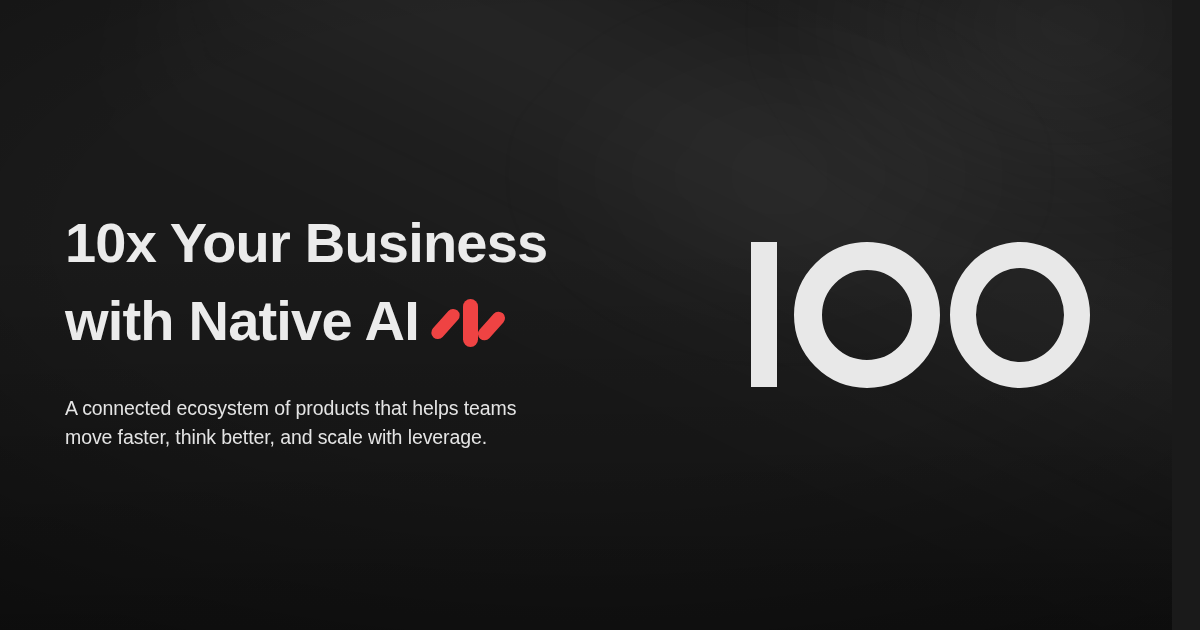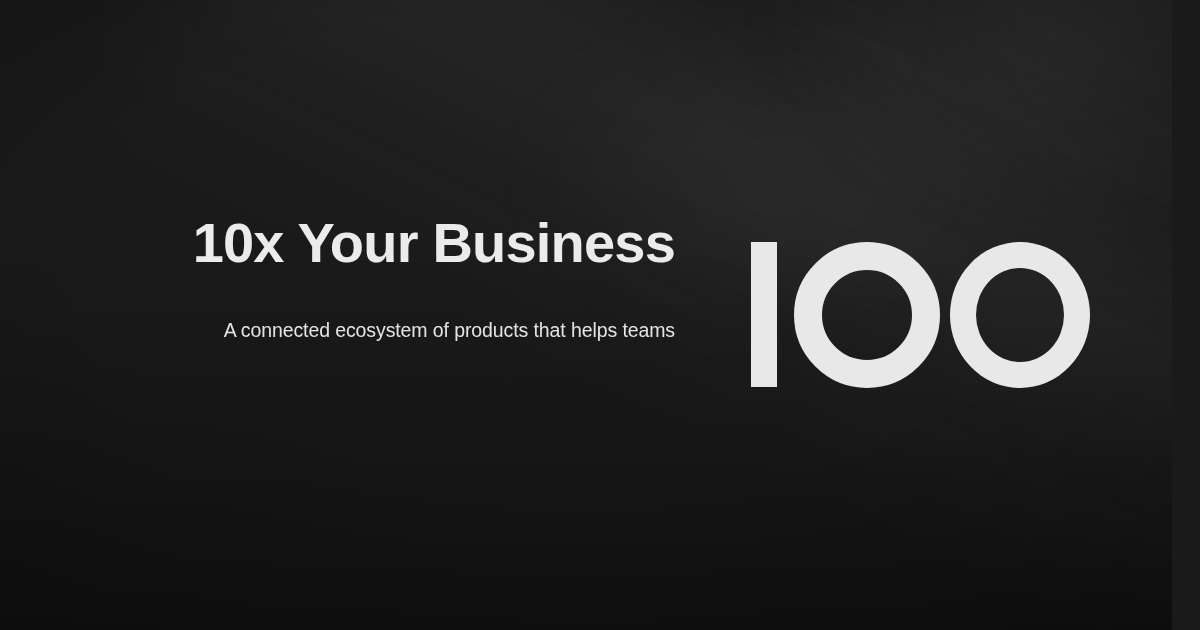--- a/index.html
+++ b/index.html
@@ -11,21 +11,20 @@
     background:#1a1a1a;
   }
 
   .banner {
     position:relative;
     width:1172px;
     height:630px;
     background:#a21caf;
     font-family:"Liberation Sans", sans-serif;
     overflow:hidden;
-    text-align:right;
   }
 
   
   .bg-base {
     position:absolute;
     inset:0;
     background:#1a1a1a;
   }
 
   
@@ -219,24 +218,34 @@
   <div class="bg-streak"></div>
   <div class="bg-glow-a"></div>
   <div class="bg-glow-b"></div>
   <div class="bg-vignette"></div>
 
   <div class="copy">
 
     <div class="headline">
       <span class="headline-line">10x Your Business</span>
 
+      <span class="headline-line headline-line-2">
+        <span>with Native AI</span>
+
+        <span class="accent-mark">
+          <span class="accent-bar left"></span>
+          <span class="accent-bar center"></span>
+          <span class="accent-bar right"></span>
+        </span>
+      </span>
     </div>
 
     <div class="subtitle">
       <span class="subtitle-line">A connected ecosystem of products that helps teams</span>
+      <span class="subtitle-line">move faster, think better, and scale with leverage.</span>
     </div>
 
   </div>
 
   <div class="logo">
     <span class="logo-one"></span>
     <span class="logo-zero"></span>
 
     <span class="logo-x">
       <span class="logo-x-arc top">

